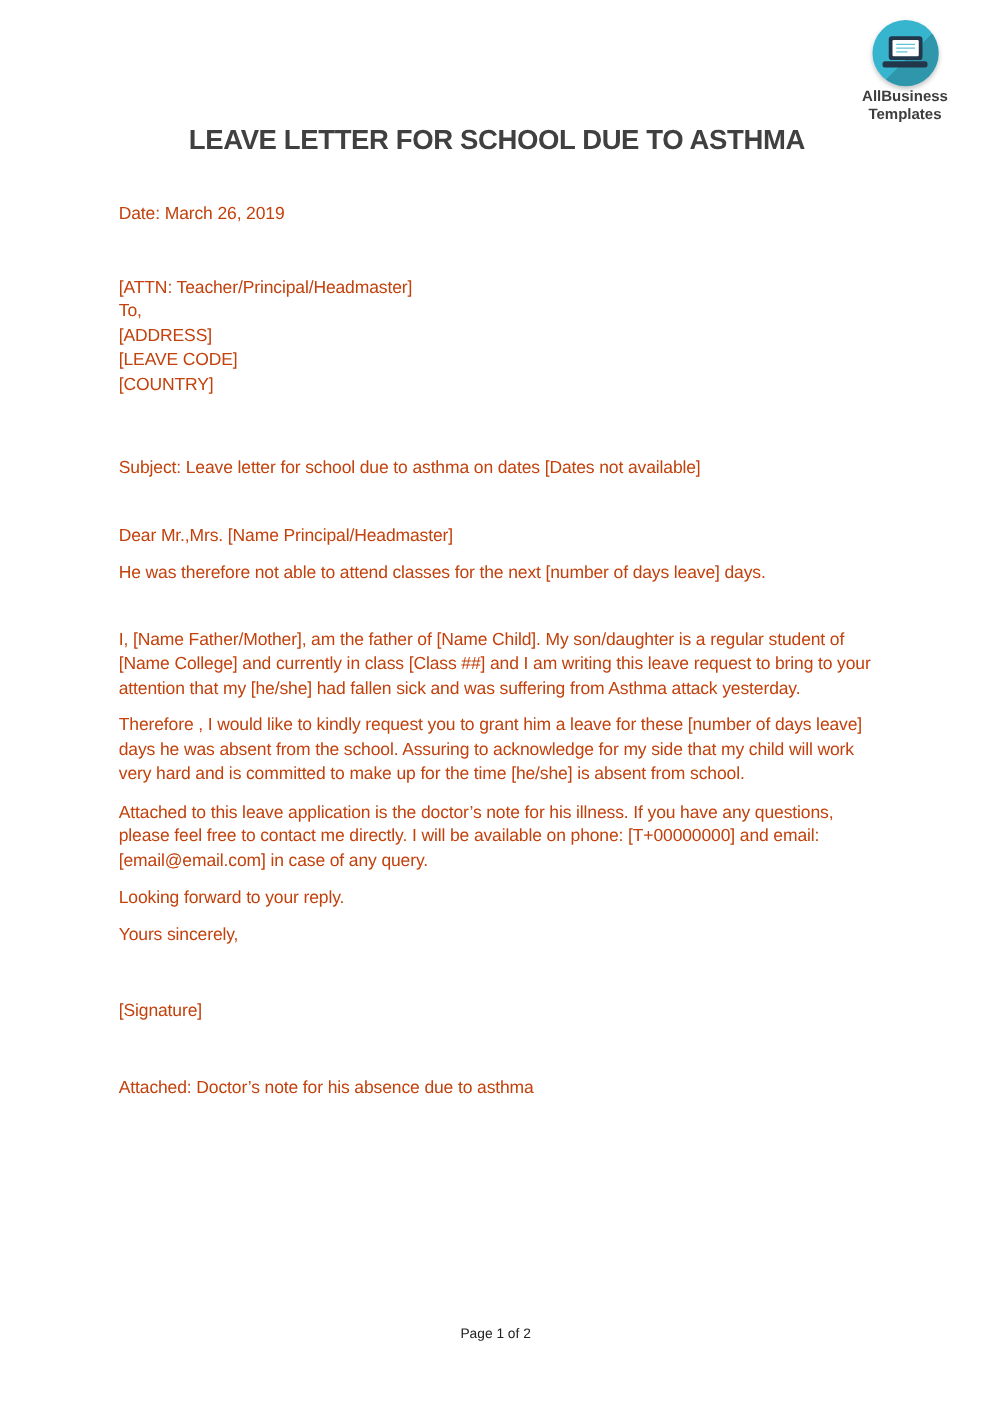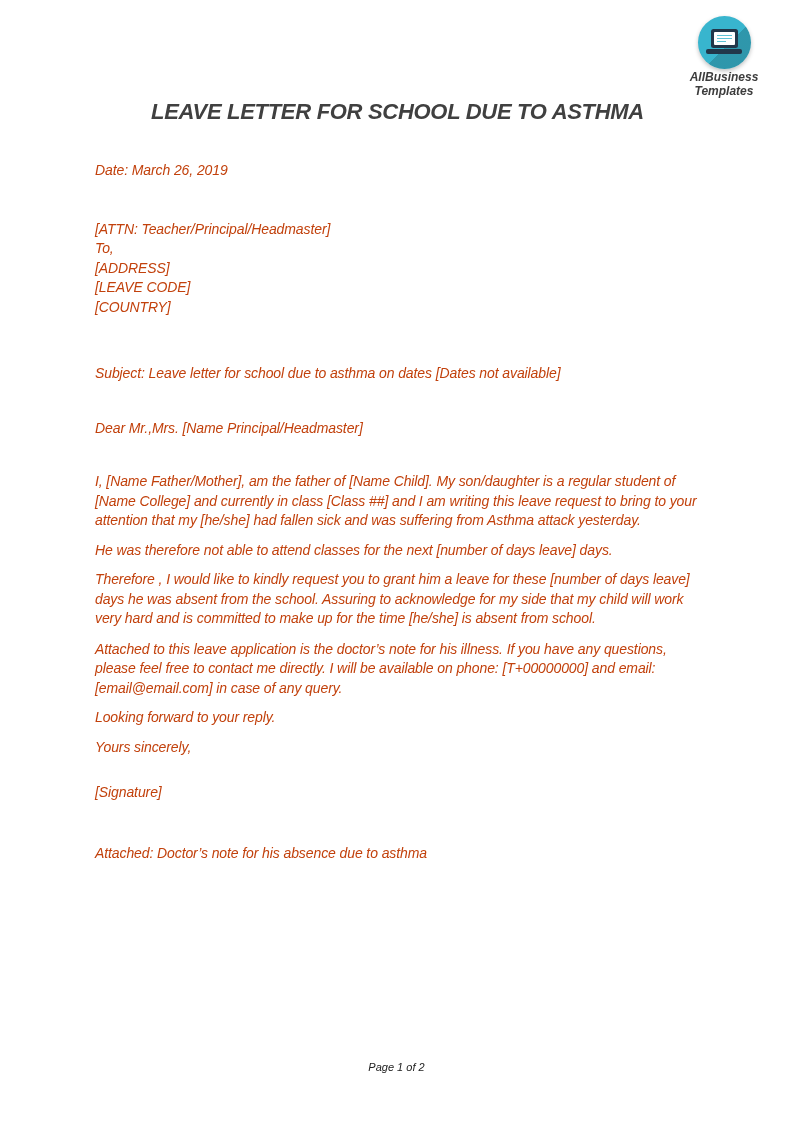--- a/index.html
+++ b/index.html
@@ -1,15 +1,15 @@
 <!DOCTYPE html>
 <html><head>
 <meta charset="utf-8">
 <style>
-  * { box-sizing: border-box; margin: 0; padding: 0; font-style: italic; }
+  * { box-sizing: border-box; margin: 0; padding: 0; }
   html, body { background: #ffffff; }
   body {
     font-family: "Liberation Sans", "DejaVu Sans", sans-serif;
     color: #1f1f1f;
   }
   .page {
     position: relative;
     width: 793px;
     height: 1122px;
     margin: 0 auto;
@@ -102,21 +102,21 @@
     letter-spacing: -0.1px;
     color: #c2410c;
   }
   .date-line      { margin-top: 38px; }
   .recipient      { margin-top: 39px; }
   .subject-line   { margin-top: 47px; }
   .salutation     { margin-top: 35px; }
   .para-first     { margin-top: 34px; }
   .para-gap       { margin-top: 10px; }
   .para-gap-11    { margin-top: 11px; }
-  .signature      { margin-top: 26px; }
+  .signature      { margin-top: 42px; }
   .formal-name    { margin-top: 35px; }
   .attachment     { margin-top: 41px; }
 
   
   .footer {
     position: absolute;
     left: 0;
     right: 0;
     top: 1061px;
     text-align: center;
@@ -159,22 +159,22 @@
     <div class="line">To,</div>
     <div class="line">[ADDRESS]</div>
     <div class="line">[LEAVE CODE]</div>
     <div class="line">[COUNTRY]</div>
   </div>
 
   <p class="line subject-line">Subject: Leave letter for school due to asthma on dates [Dates not available]</p>
 
   <p class="line salutation">Dear Mr.,Mrs. [Name Principal/Headmaster]</p>
 
+  <p class="para para-gap">He was therefore not able to attend classes for the next [number of days leave] days.</p>
   <p class="para para-first">I, [Name Father/Mother], am the father of [Name Child]. My son/daughter is a regular student of [Name College] and currently in class [Class ##] and I am writing this leave request to bring to your attention that my [he/she] had fallen sick and was suffering from Asthma attack yesterday.</p>
-  <p class="para para-gap">He was therefore not able to attend classes for the next [number of days leave] days.</p>
   <p class="para para-gap">Therefore , I would like to kindly request you to grant him a leave for these [number of days leave] days he was absent from the school. Assuring to acknowledge for my side that my child will work very hard and is committed to make up for the time [he/she] is absent from school.</p>
   <p class="para para-gap-11">Attached to this leave application is the doctor’s note for his illness. If you have any questions, please feel free to contact me directly. I will be available on phone: [T+00000000] and email: [email@email.com] in case of any query.</p>
   <p class="para para-gap">Looking forward to your reply.</p>
   <p class="para para-gap">Yours sincerely,</p>
 
   <p class="line signature">[Signature]</p>
 
 
   <p class="line attachment">Attached: Doctor’s note for his absence due to asthma</p>
 

